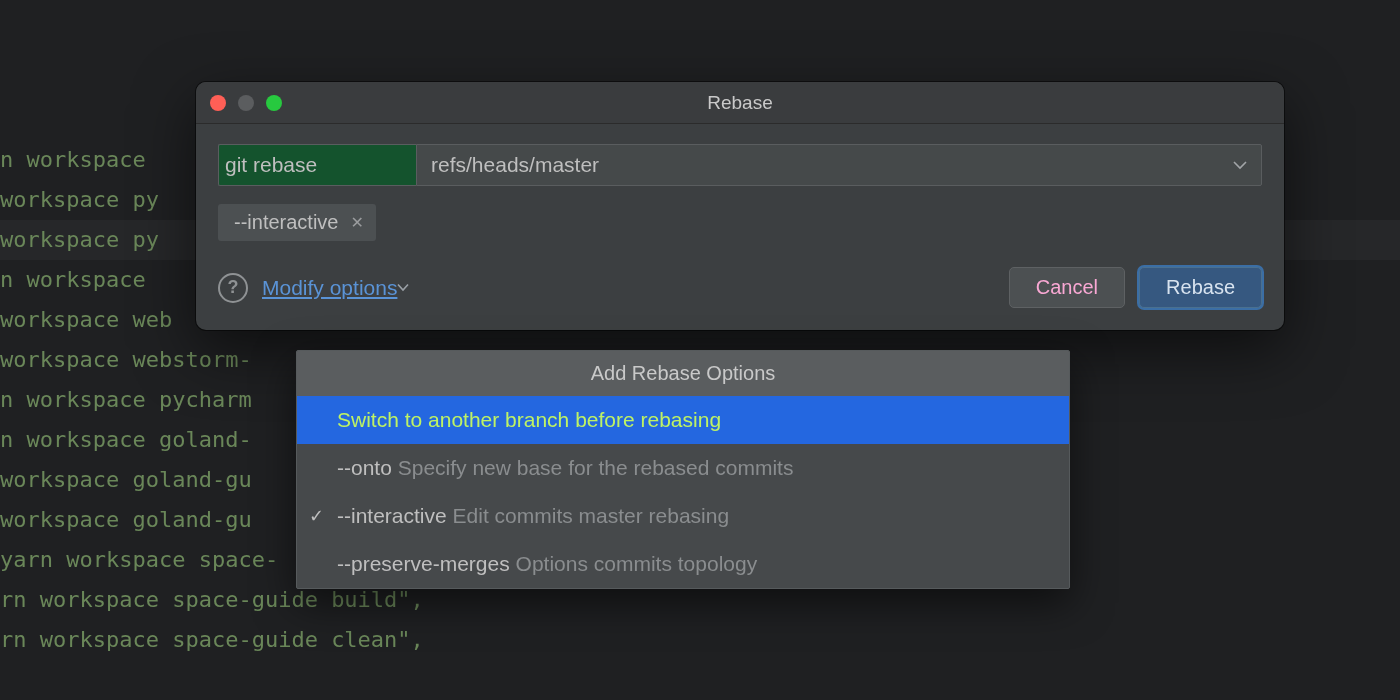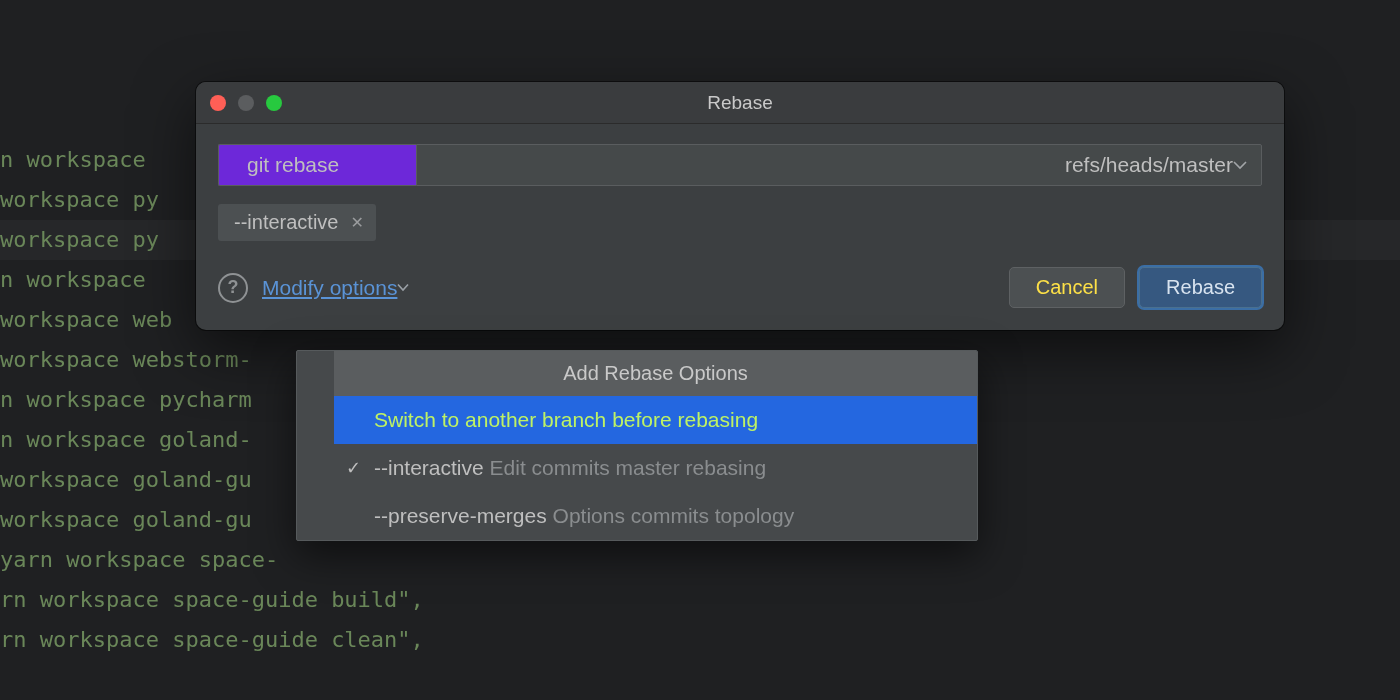--- a/index.html
+++ b/index.html
@@ -69,42 +69,42 @@
   .dialog-body {
     padding: 20px 22px 22px 22px;
   }
 
   .row1 {
     display: flex;
     gap: 0;
   }
   .cmd-label {
     border: 1px solid #5a5d5f;
-    background: #6d28d9;
-    color: #bfbfbf;
-    font-size: 21px;
-    padding: 8px 28px;
+    background: #14532d;
+    color: #bfbfbf;
+    font-size: 21px;
+    padding: 8px 6px;
     border-right: none;
     border-top-left-radius: 2px;
     border-bottom-left-radius: 2px;
     width: 198px;
   }
   .ref-input {
     flex: 1;
     border: 1px solid #5a5d5f;
     background: #45494a;
     color: #bfbfbf;
     font-size: 21px;
     padding: 8px 14px;
     position: relative;
     border-top-right-radius: 2px;
     border-bottom-right-radius: 2px;
     display:flex;
     align-items:center;
-    justify-content:flex-end;
+    justify-content:space-between;
   }
   .ref-input .chev {
     color: #a2a5a8;
     font-size: 14px;
   }
 
   .chips-row {
     margin-top: 18px;
     display:flex;
   }
@@ -152,43 +152,42 @@
     font-size: 13px;
     text-decoration: none;
   }
   .spacer { flex:1; }
   .btn {
     font-size: 20px;
     padding: 8px 26px;
     border-radius: 5px;
     border: 1px solid #5e6163;
     background: #4c5052;
-    color: #fde047;
+    color: #f9a8d4;
     cursor:pointer;
   }
   .btn.primary {
     background: #365880;
     border-color: #4a708f;
     color: #d8e3ef;
     box-shadow: 0 0 0 2px #3b6ea5;
   }
 
   
   .menu {
     position: absolute;
     left: 296px;
     top: 350px;
-    width: 682px;
+    width: 774px;
     background: #46494b;
     border: 1px solid #565a5c;
     border-radius: 2px;
     box-shadow: 0 14px 40px rgba(0,0,0,0.55);
     font-size: 21px;
     overflow: hidden;
-    padding-left: 37px;
   }
   .menu-header {
     background: #5a5d5f;
     color: #c9c9c9;
     text-align: center;
     padding: 11px 0;
     font-size: 20px;
   }
   .menu-item {
     padding: 12px 20px 12px 40px;
@@ -259,16 +258,17 @@
       <button class="btn">Cancel</button>
       <button class="btn primary">Rebase</button>
     </div>
   </div>
 </div>
 
 <div class="menu">
   <div class="menu-header">Add Rebase Options</div>
   <div id="menu-items">
       <div class="menu-item selected"><span>Switch to another branch before rebasing</span></div>
+      <div class="menu-item"><span class="flag">--onto </span><span class="desc">Specify new base for the rebased commits</span></div>
       <div class="menu-item"><span class="check">✓</span><span class="flag">--interactive </span><span class="desc">Edit commits master rebasing</span></div>
       <div class="menu-item"><span class="flag">--preserve-merges </span><span class="desc">Options commits topology</span></div>
     </div>
 </div>
 
 </body></html>

